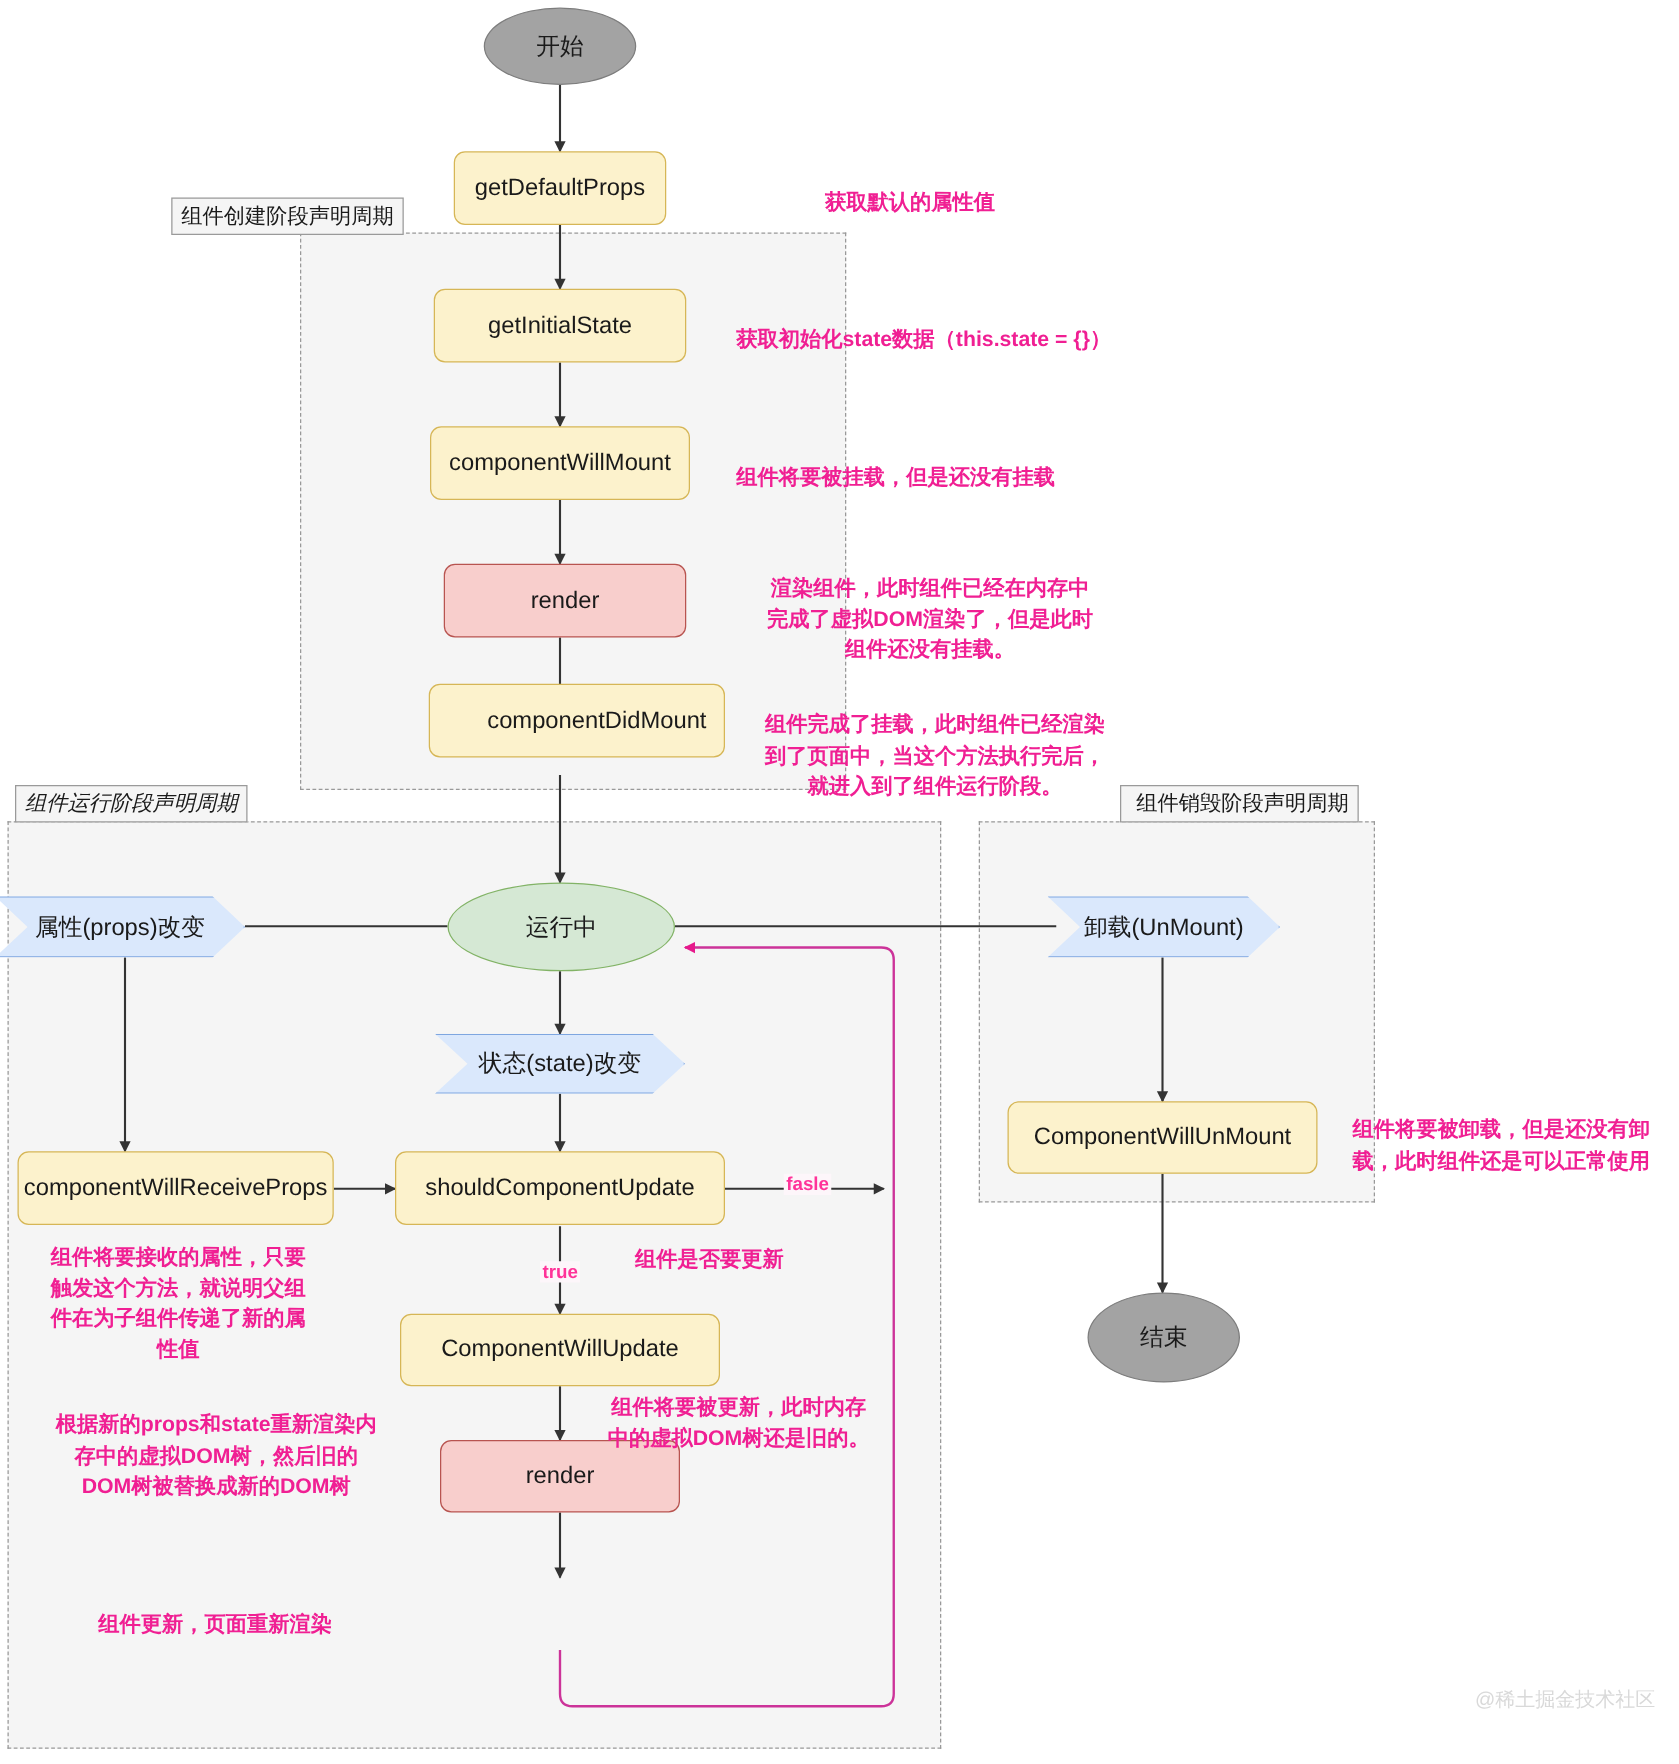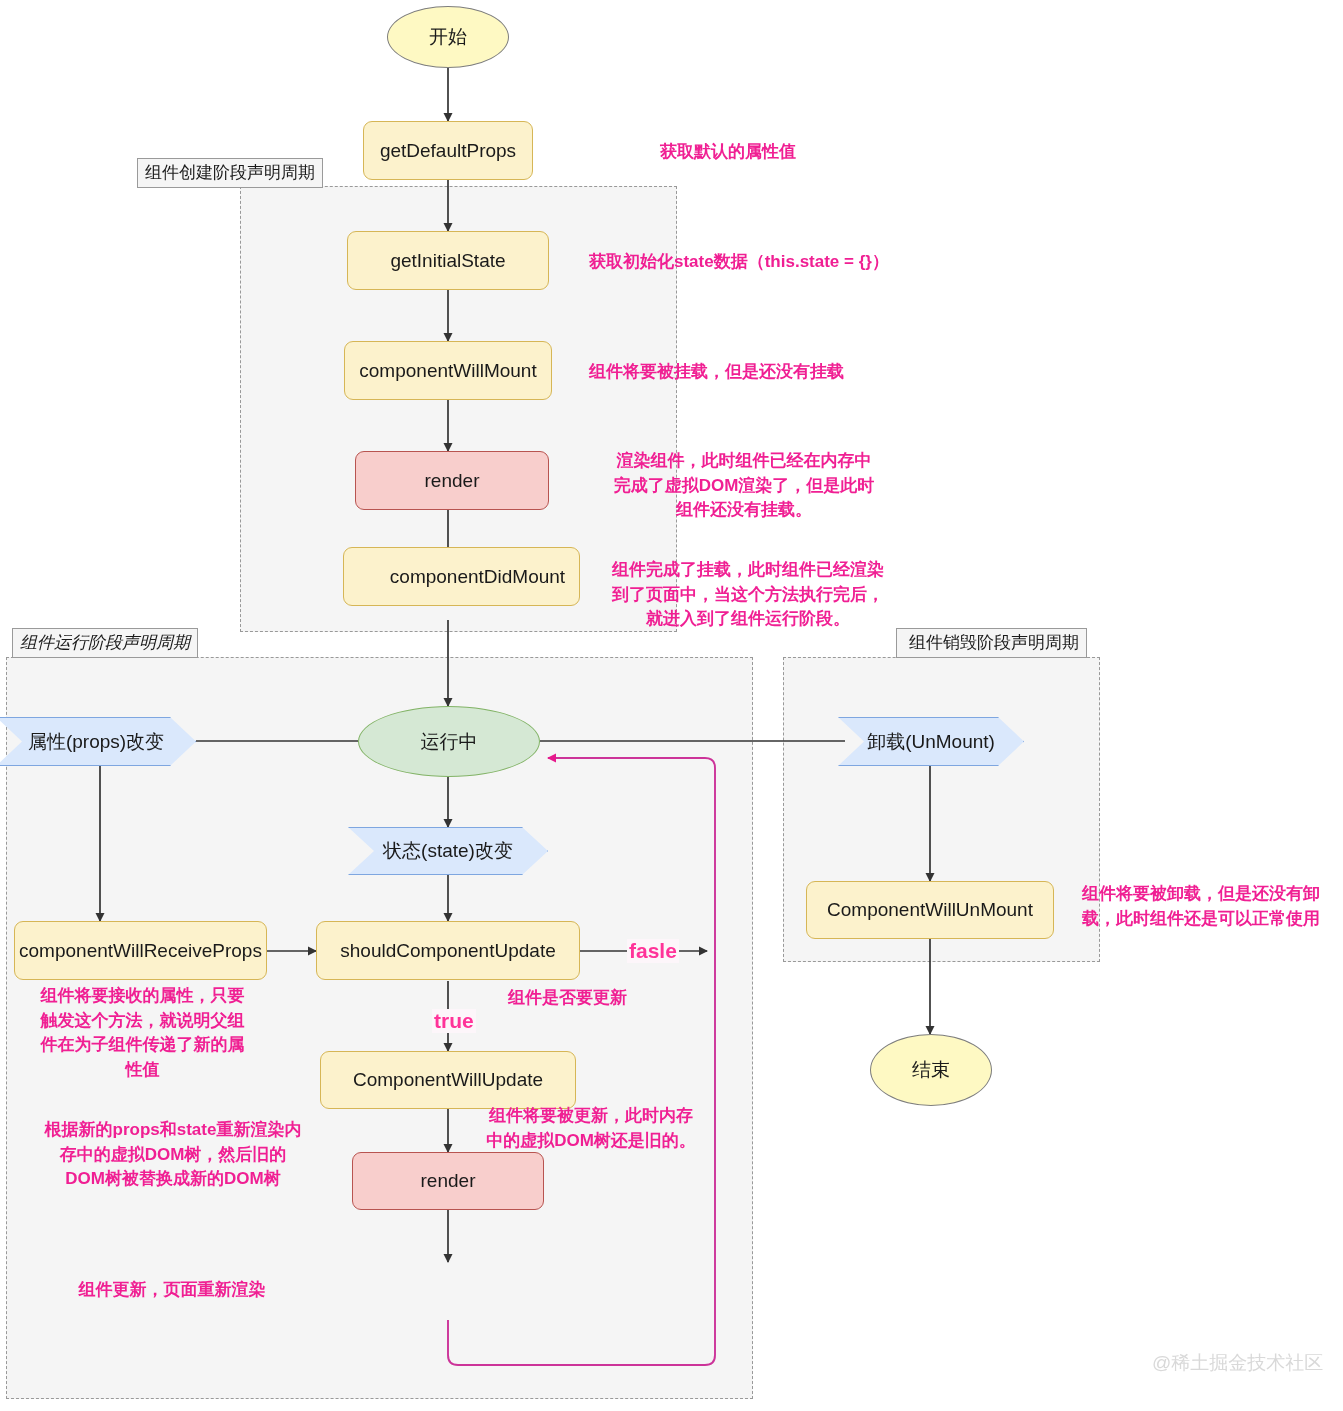--- a/index.html
+++ b/index.html
@@ -60,21 +60,21 @@
     position:absolute;
     box-sizing:border-box;
     display:flex;
     align-items:center;
     justify-content:center;
     border-radius:50%;
     font-size:19px;
     color:#1a1a1a;
     white-space:nowrap;
   }
-  .ellipse.grey{background:#fef9c3;border:1.6px solid #7d7d7d;}
+  .ellipse.grey{background:#a3a3a3;border:1.6px solid #7d7d7d;}
   .ellipse.green{background:#d5e8d4;border:1.6px solid #82b366;}
   
   .chev{
     position:absolute;
     box-sizing:border-box;
     display:flex;
     align-items:center;
     justify-content:center;
     font-size:19px;
     color:#1a1a1a;
@@ -84,37 +84,39 @@
     clip-path:polygon(0% 0%, calc(100% - 26px) 0%, 100% 50%, calc(100% - 26px) 100%, 0% 100%, 26px 50%);
   }
   
   .note{
     position:absolute;
     color:#f01f93;
     font-size:17px;
     line-height:1.45;
     white-space:pre-line;
     font-weight:bold;
+    margin-top:10px;
   }
   .note.c{text-align:center;}
   .note.l{text-align:left;}
   .edge-label{
     position:absolute;
     color:#ff3399;
-    font-size:21px;
+    font-size:15px;
     background:#fdf6fa;
     padding:0 2px;
     font-weight:bold;
     white-space:nowrap;
   }
   .watermark{
     position:absolute;
     color:#d9d9d9;
-    font-size:19px;
-    white-space:nowrap;
+    font-size:16px;
+    white-space:nowrap;
+    margin-left:28px;
   }
 </style>
 </head>
 <body>
 
 <div id="canvas">
 
   <div class="phase-panel" style="left:240px;top:186px;width:437px;height:446px;"></div>
   <div class="phase-panel" style="left:6px;top:657px;width:747px;height:742px;"></div>
   <div class="phase-panel" style="left:783px;top:657px;width:317px;height:305px;"></div>

